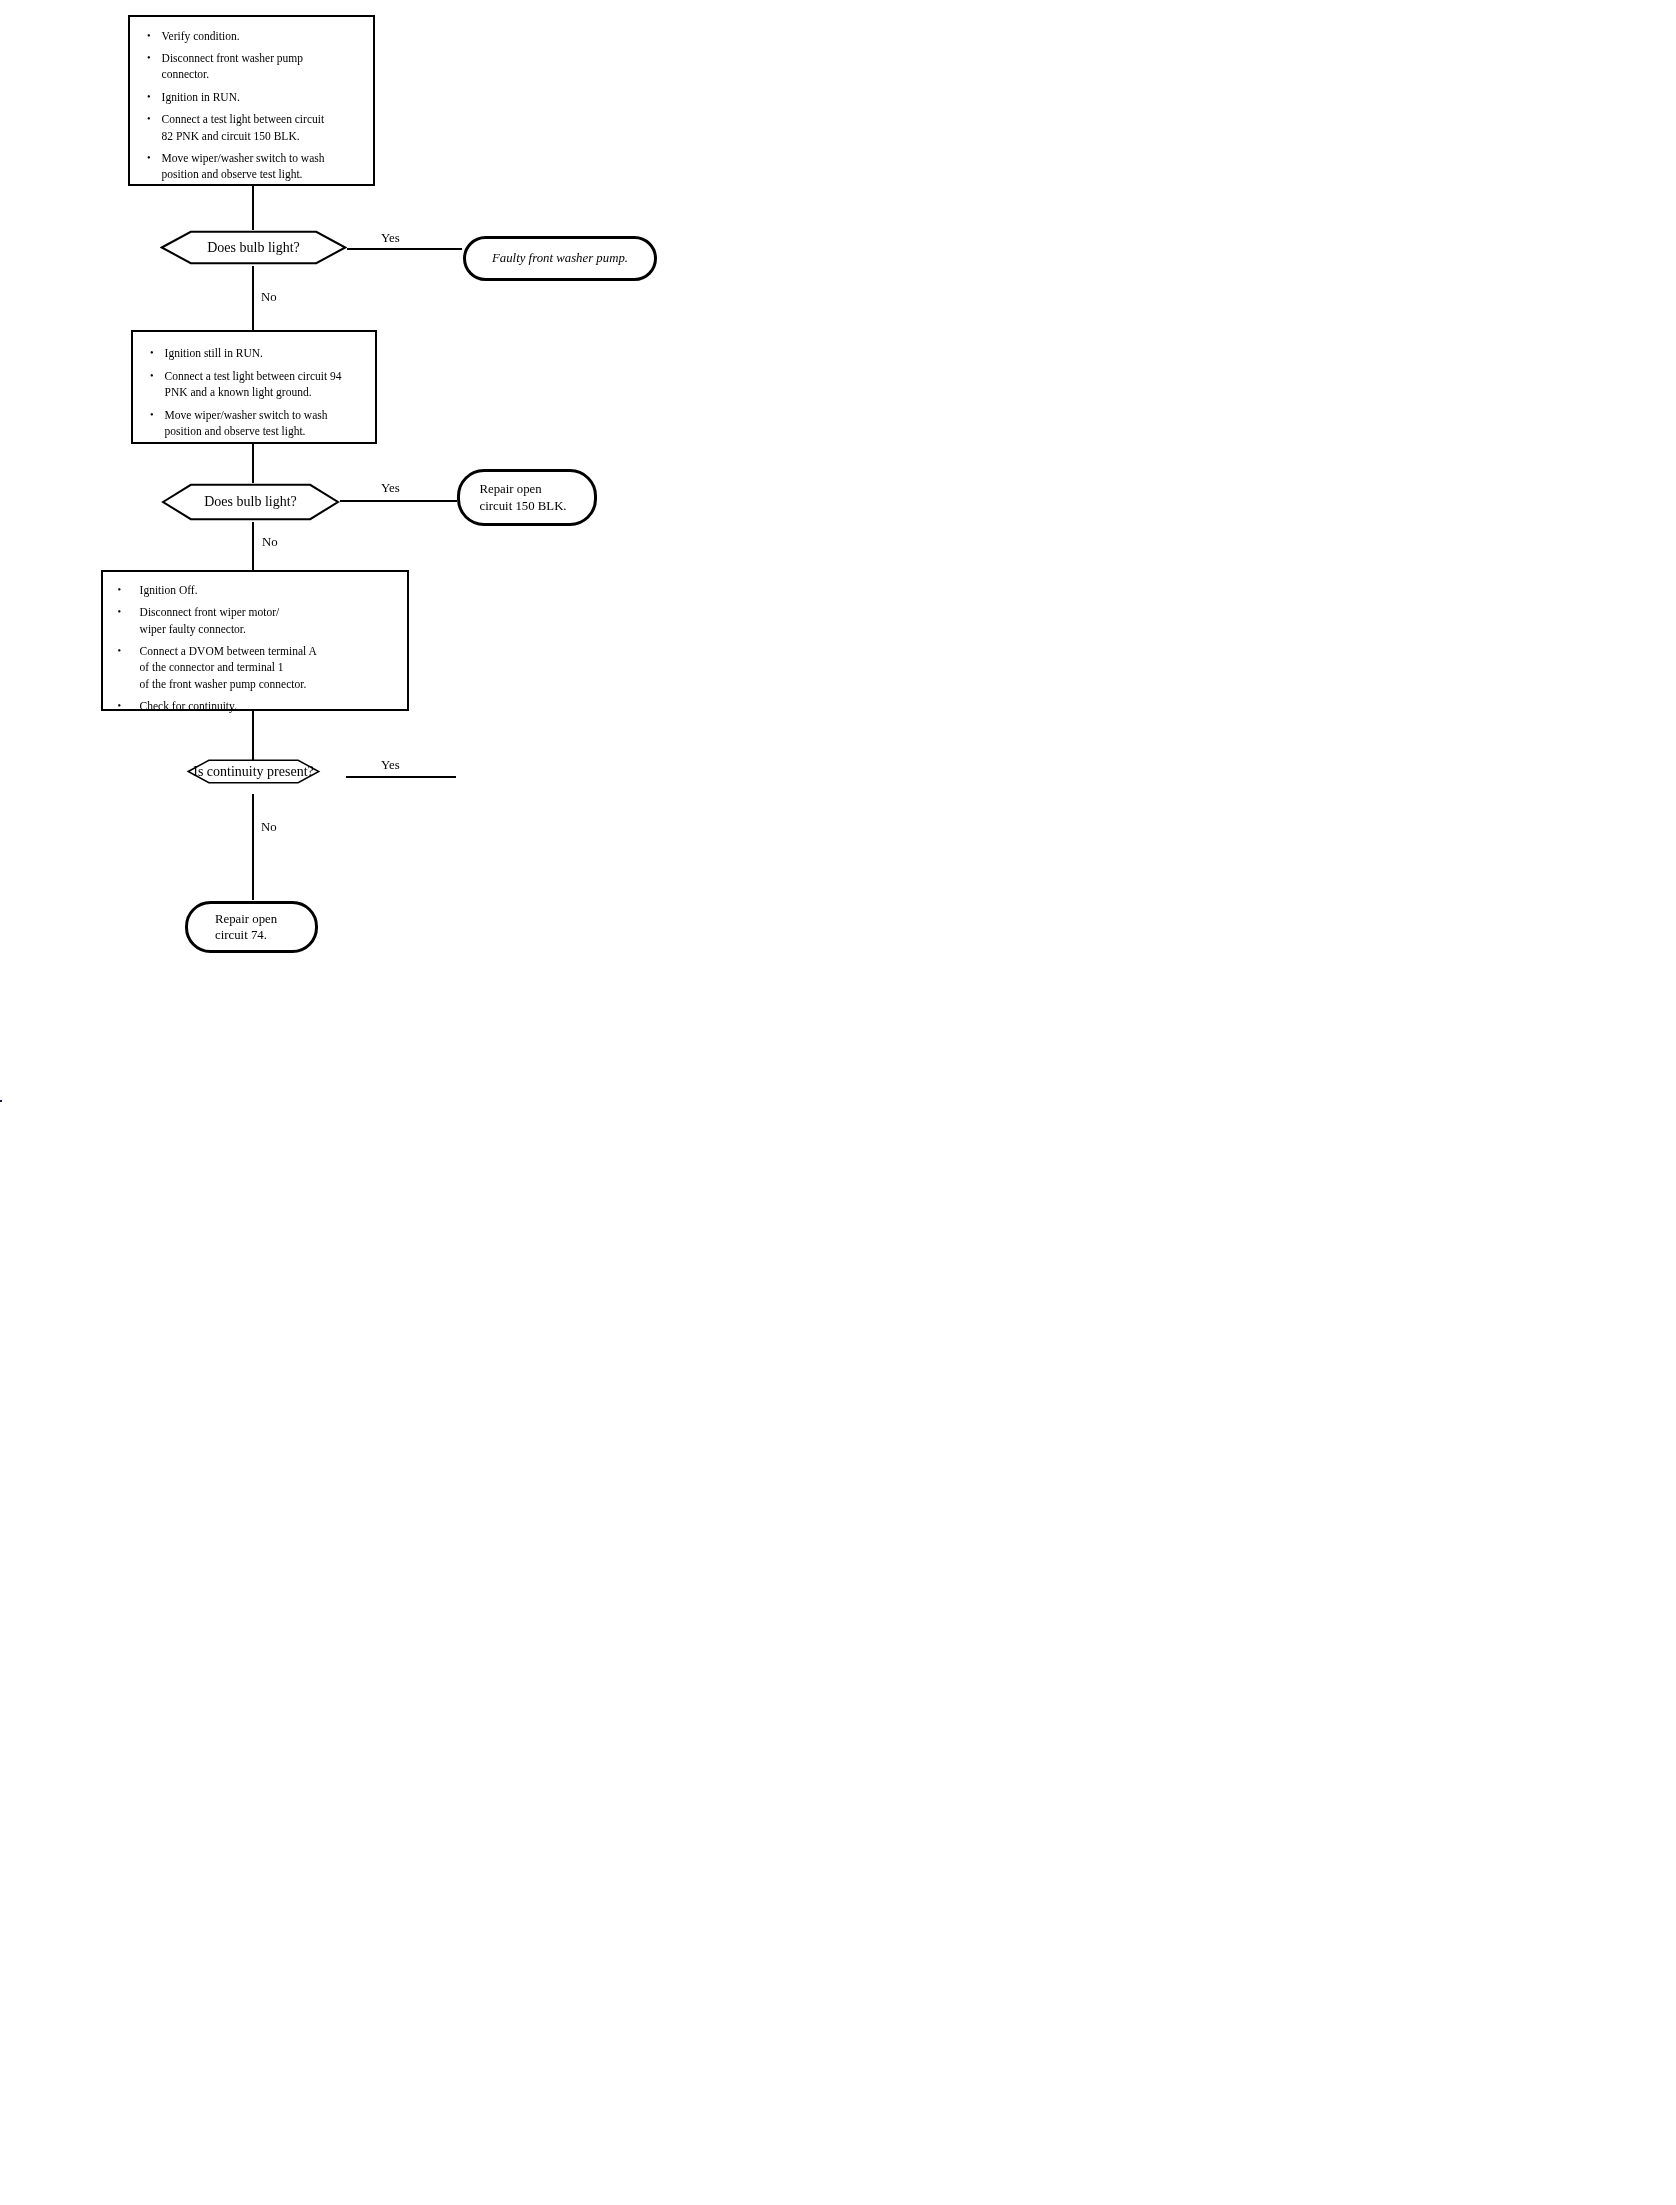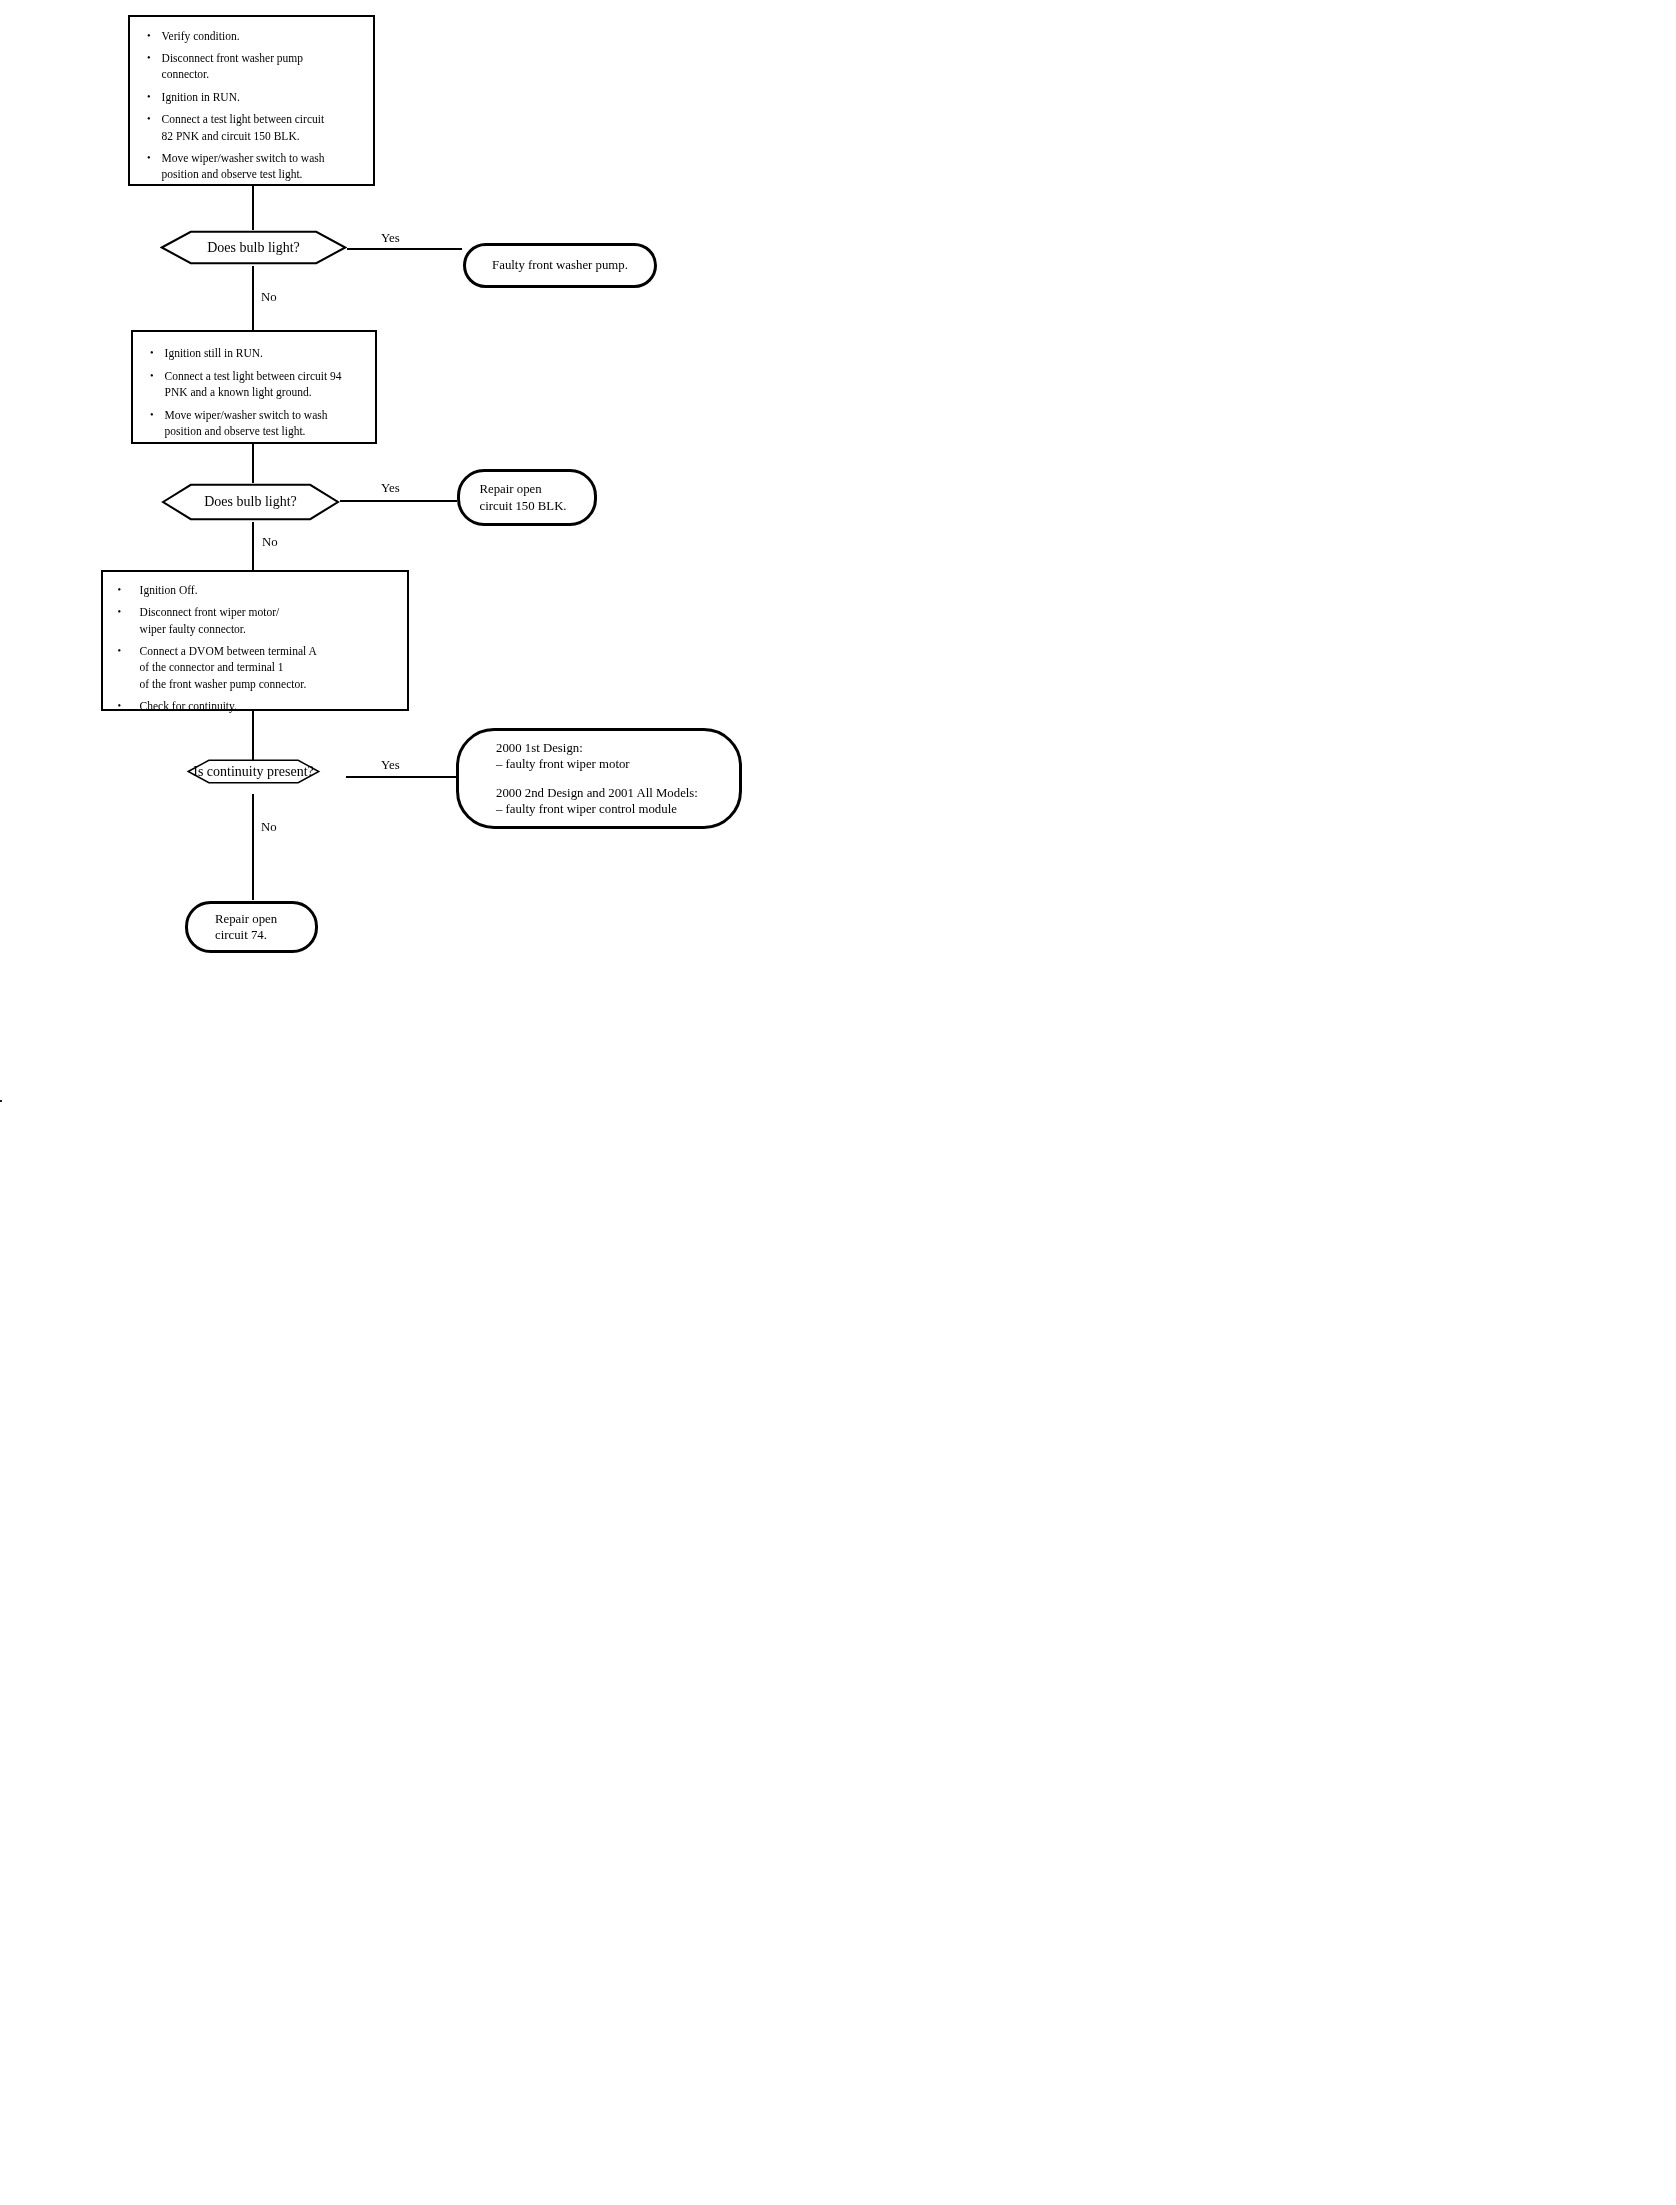--- a/index.html
+++ b/index.html
@@ -83,21 +83,21 @@
 
   <div class="decision" style="left:160px;top:230px;width:187px;height:35px;">
     <svg viewBox="0 0 308 58">
       <polygon points="2,29 50,3 258,3 306,29 258,55 50,55" fill="#ffffff" stroke="#000000" stroke-width="3.4"></polygon>
     </svg>
     <span class="q">Does bulb light?</span>
   </div>
 
   <span class="lbl" style="left:381px;top:230px;">Yes</span>
   <div class="hline" style="left:347px;top:248px;width:115px;"></div>
-  <div class="stadium" style="left:463px;top:243px;width:194px;height:45px;border-radius:22.5px;align-items:center;">
+  <div class="stadium" style="left:463px;top:236px;width:194px;height:45px;border-radius:22.5px;align-items:center;font-style:italic;">
     <span class="line">Faulty front washer pump.</span>
   </div>
 
   <div class="vline" style="left:252px;top:266px;height:64px;"></div>
   <span class="lbl" style="left:261px;top:289px;">No</span>
 
   <div class="step-box" style="left:131px;top:330px;width:246px;height:114px;padding-top:13.4px;">
     <div class="bullet-row">
       <span class="bullet">•</span>
       <span class="bullet-text">
@@ -173,28 +173,20 @@
 
   <div class="decision" style="left:160px;top:759px;width:187px;height:25px;">
     <svg viewBox="0 0 307 58">
       <polygon points="2,29 50,3 257,3 305,29 257,55 50,55" fill="#ffffff" stroke="#000000" stroke-width="3.4"></polygon>
     </svg>
     <span class="q">Is continuity present?</span>
   </div>
 
   <span class="lbl" style="left:381px;top:757px;">Yes</span>
   <div class="hline" style="left:346px;top:776px;width:110px;"></div>
-  <div class="stadium" style="left:456px;top:728px;width:286px;height:101px;border-radius:38px;border-width:3.6px;padding-left:37px;">
-    <div class="groups">
-      <span class="group-heading">2000 1st Design:</span>
-      <span class="group-item">– faulty front wiper motor</span>
-      <span class="group-heading group2">2000 2nd Design and 2001 All Models:</span>
-      <span class="group-item">– faulty front wiper control module</span>
-    </div>
-  </div>
 
   <div class="vline" style="left:252px;top:794px;height:106px;"></div>
   <span class="lbl" style="left:261px;top:819px;">No</span>
 
   <div class="stadium" style="left:185px;top:901px;width:133px;height:52px;border-radius:25.5px;padding-left:27px;">
     <span class="line">Repair open</span>
     <span class="line">circuit 74.</span>
   </div>
 
   <div class="speck"></div>

